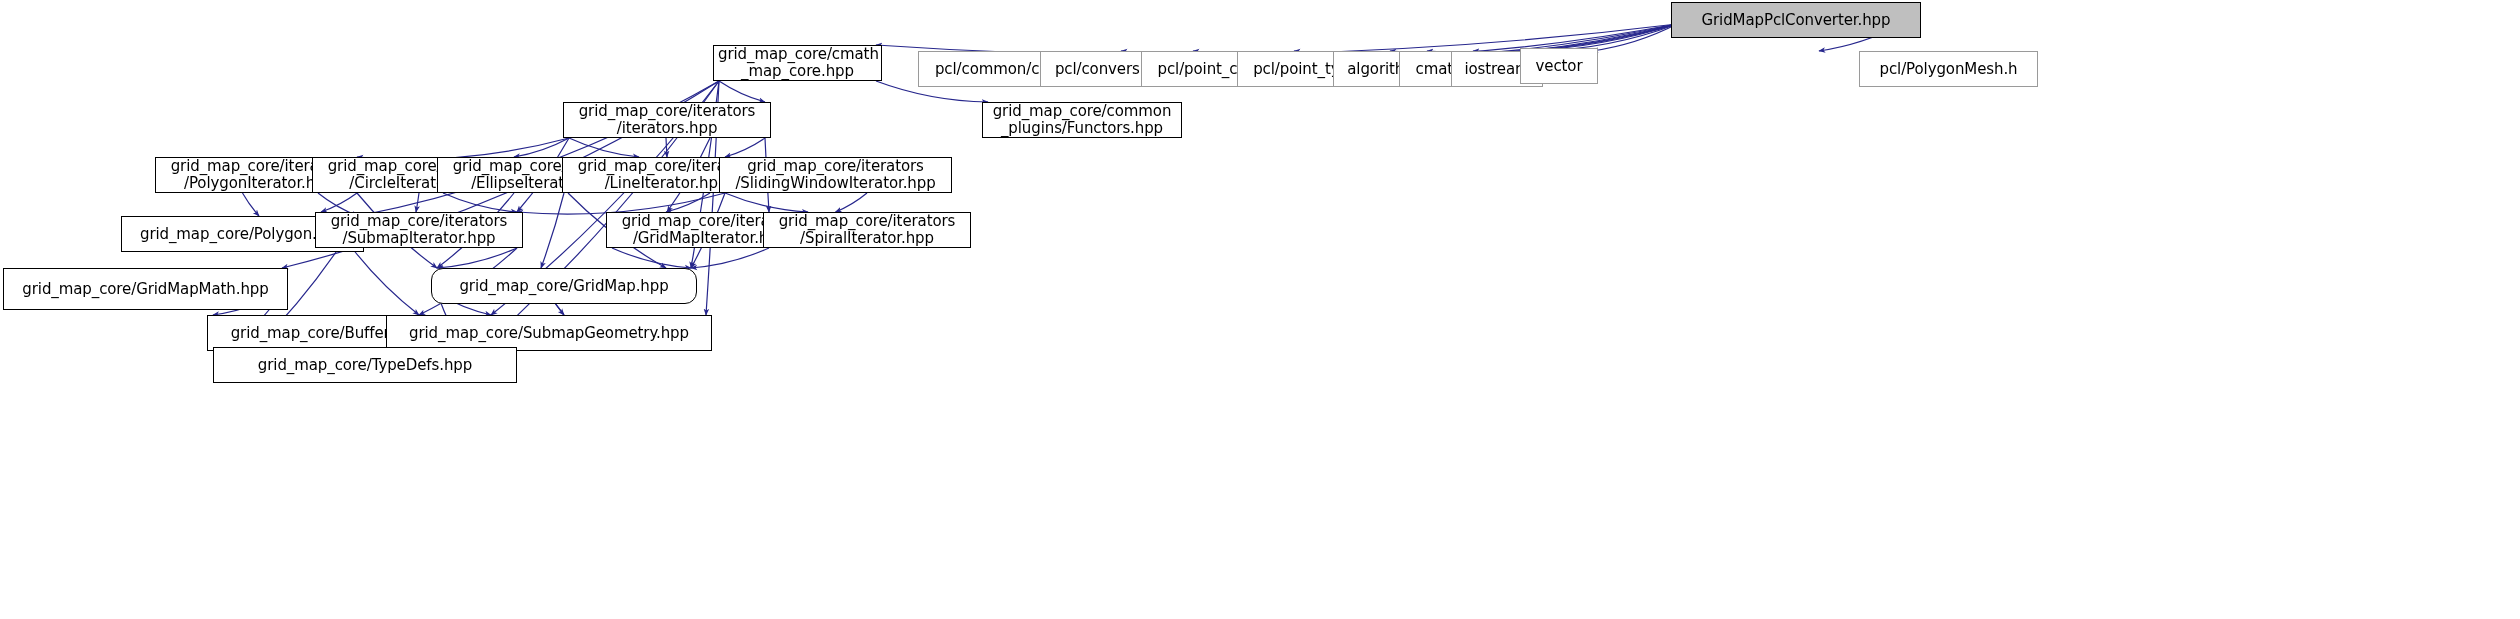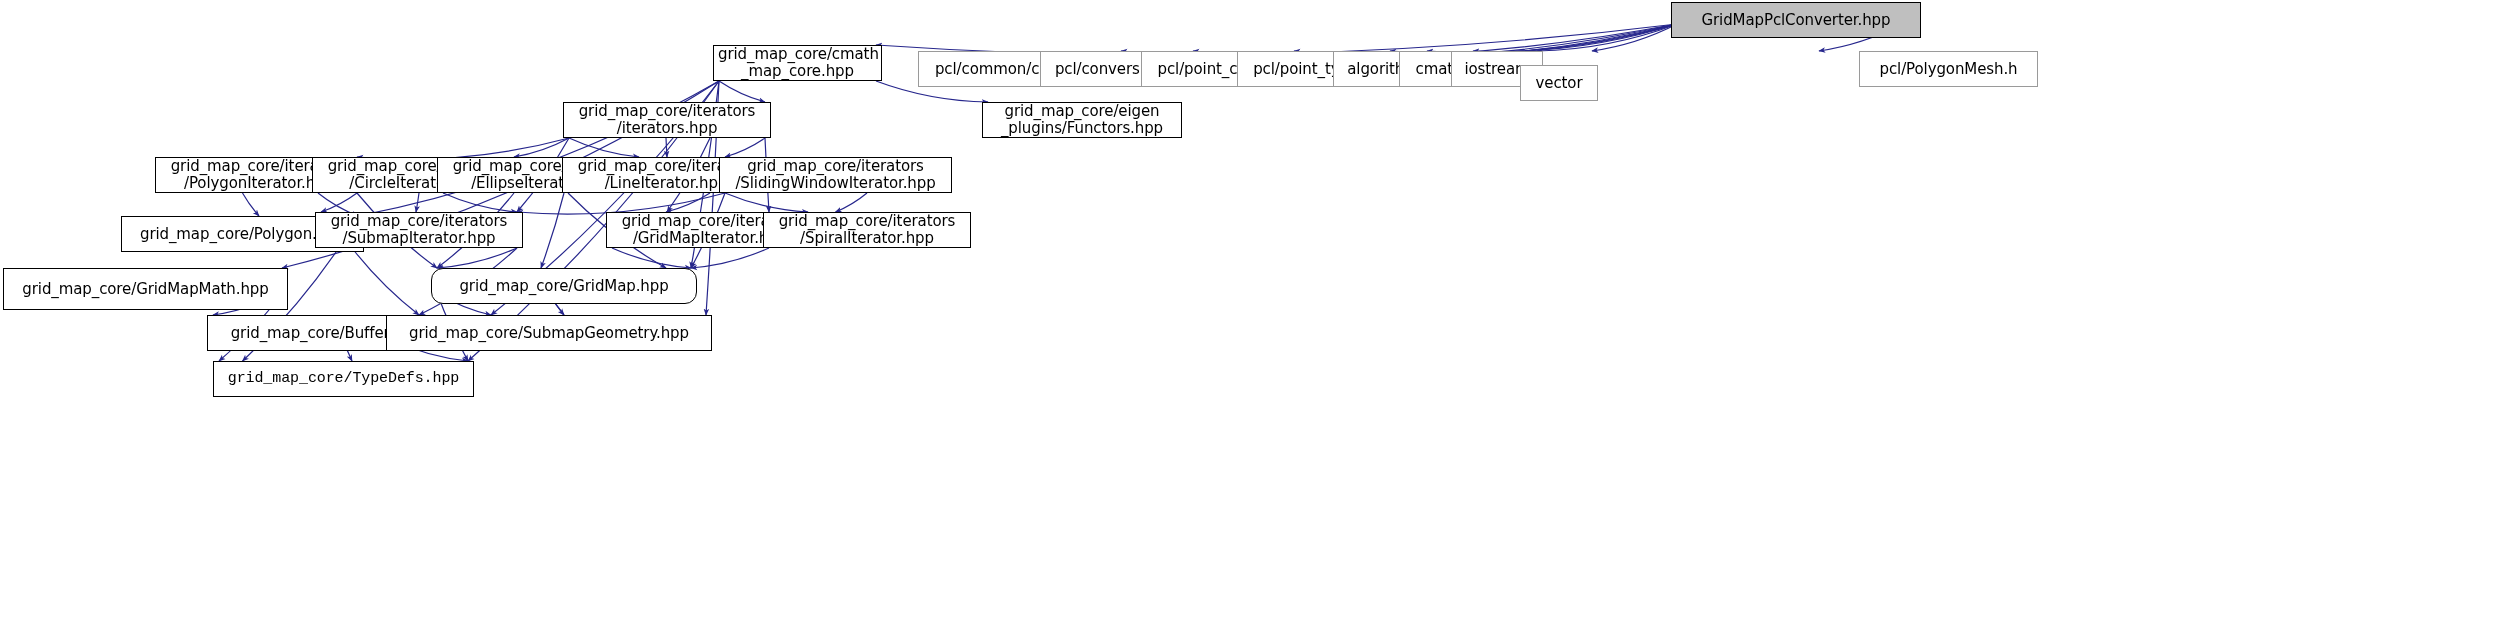--- a/index.html
+++ b/index.html
@@ -121,24 +121,24 @@
       <div class="node box" style="left: 713px; top: 45px; width: 169px; height: 36px;"><span class="label">grid_map_core/cmath
 _map_core.hpp</span></div>
       <div class="node plain" style="left: 1813px; top: 51px; width: 179px; height: 24px; margin-left: 46px;"><span class="label">pcl/PolygonMesh.h</span></div>
       <div class="node plain" style="left: 918px; top: 51px; width: 209px; height: 24px;"><span class="label">pcl/common/common.h</span></div>
       <div class="node plain" style="left: 1040px; top: 51px; width: 159px; height: 24px;"><span class="label">pcl/conversions.h</span></div>
       <div class="node plain" style="left: 1141px; top: 51px; width: 159px; height: 24px;"><span class="label">pcl/point_cloud.h</span></div>
       <div class="node plain" style="left: 1237px; top: 51px; width: 159px; height: 24px;"><span class="label">pcl/point_types.h</span></div>
       <div class="node plain" style="left: 1333px; top: 51px; width: 100px; height: 24px;"><span class="label">algorithm</span></div>
       <div class="node plain" style="left: 1399px; top: 51px; width: 80px; height: 24px;"><span class="label">cmath</span></div>
       <div class="node plain" style="left: 1451px; top: 51px; width: 92px; height: 24px;"><span class="label">iostream</span></div>
-      <div class="node plain" style="left: 1520px; top: 65px; width: 78px; height: 24px;"><span class="label">vector</span></div>
+      <div class="node plain" style="left: 1520px; top: 48px; width: 78px; height: 24px;"><span class="label">vector</span></div>
       <div class="node box" style="left: 563px; top: 102px; width: 208px; height: 36px;"><span class="label">grid_map_core/iterators
 /iterators.hpp</span></div>
-      <div class="node box" style="left: 982px; top: 102px; width: 200px; height: 36px;"><span class="label">grid_map_core/eigen
+      <div class="node box" style="left: 982px; top: 102px; width: 200px; height: 36px;"><span class="label">grid_map_core/common
 _plugins/Functors.hpp</span></div>
       <div class="node box" style="left: 155px; top: 157px; width: 208px; height: 36px;"><span class="label">grid_map_core/iterators
 /PolygonIterator.hpp</span></div>
       <div class="node box" style="left: 312px; top: 157px; width: 208px; height: 36px;"><span class="label">grid_map_core/iterators
 /CircleIterator.hpp</span></div>
       <div class="node box" style="left: 437px; top: 157px; width: 208px; height: 36px;"><span class="label">grid_map_core/iterators
 /EllipseIterator.hpp</span></div>
       <div class="node box" style="left: 562px; top: 157px; width: 208px; height: 36px;"><span class="label">grid_map_core/iterators
 /LineIterator.hpp</span></div>
       <div class="node box" style="left: 719px; top: 157px; width: 233px; height: 36px;"><span class="label">grid_map_core/iterators
@@ -147,15 +147,15 @@
       <div class="node box" style="left: 315px; top: 212px; width: 208px; height: 36px;"><span class="label">grid_map_core/iterators
 /SubmapIterator.hpp</span></div>
       <div class="node box" style="left: 606px; top: 212px; width: 208px; height: 36px;"><span class="label">grid_map_core/iterators
 /GridMapIterator.hpp</span></div>
       <div class="node box" style="left: 763px; top: 212px; width: 208px; height: 36px;"><span class="label">grid_map_core/iterators
 /SpiralIterator.hpp</span></div>
       <div class="node box" style="left: 3px; top: 268px; width: 285px; height: 42px;"><span class="label">grid_map_core/GridMapMath.hpp</span></div>
       <div class="node box" style="left: 431px; top: 268px; width: 266px; height: 25px; border-radius: 12px;"><span class="label">grid_map_core/GridMap.hpp</span></div>
       <div class="node box" style="left: 207px; top: 315px; width: 290px; height: 25px;"><span class="label">grid_map_core/BufferRegion.hpp</span></div>
       <div class="node box" style="left: 386px; top: 315px; width: 326px; height: 31px;"><span class="label">grid_map_core/SubmapGeometry.hpp</span></div>
-      <div class="node box" style="left: 213px; top: 361px; width: 261px; height: 25px; font-family: Liberation Mono, monospace;"><span class="label">grid_map_core/TypeDefs.hpp</span></div>
+      <div class="node box" style="left: 213px; top: 347px; width: 304px; height: 25px;"><span class="label">grid_map_core/TypeDefs.hpp</span></div>
     </div>
 </div>
 
 </body></html>

